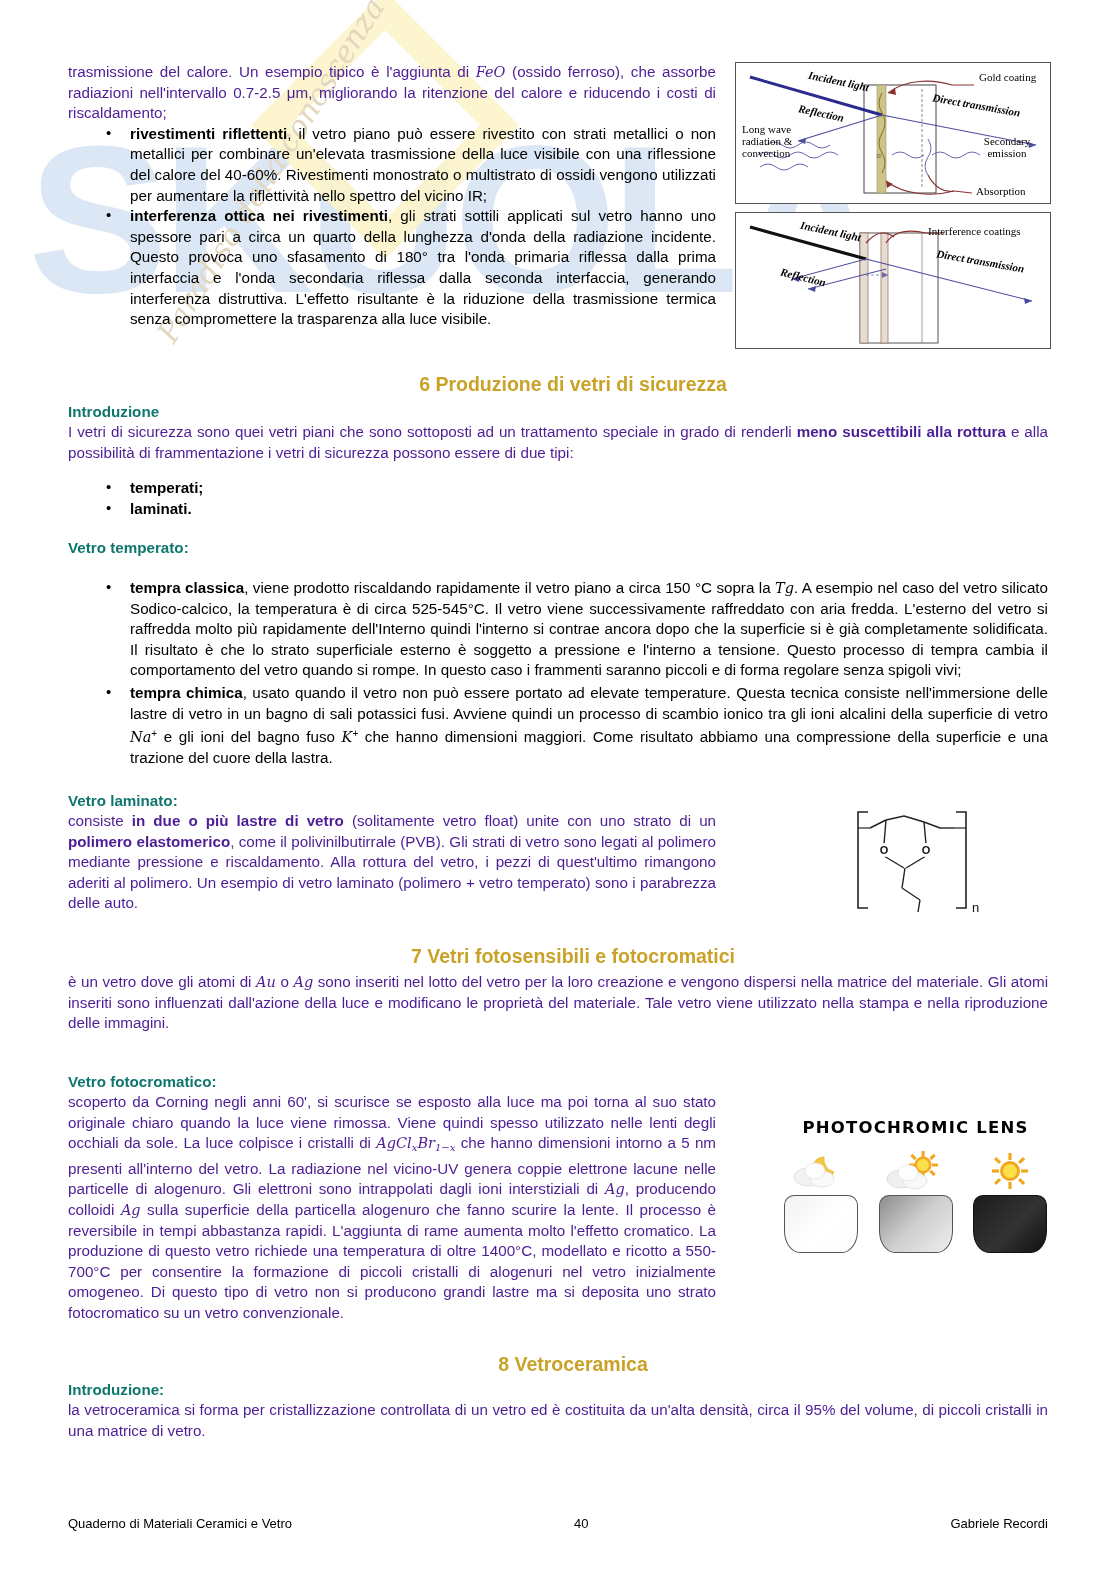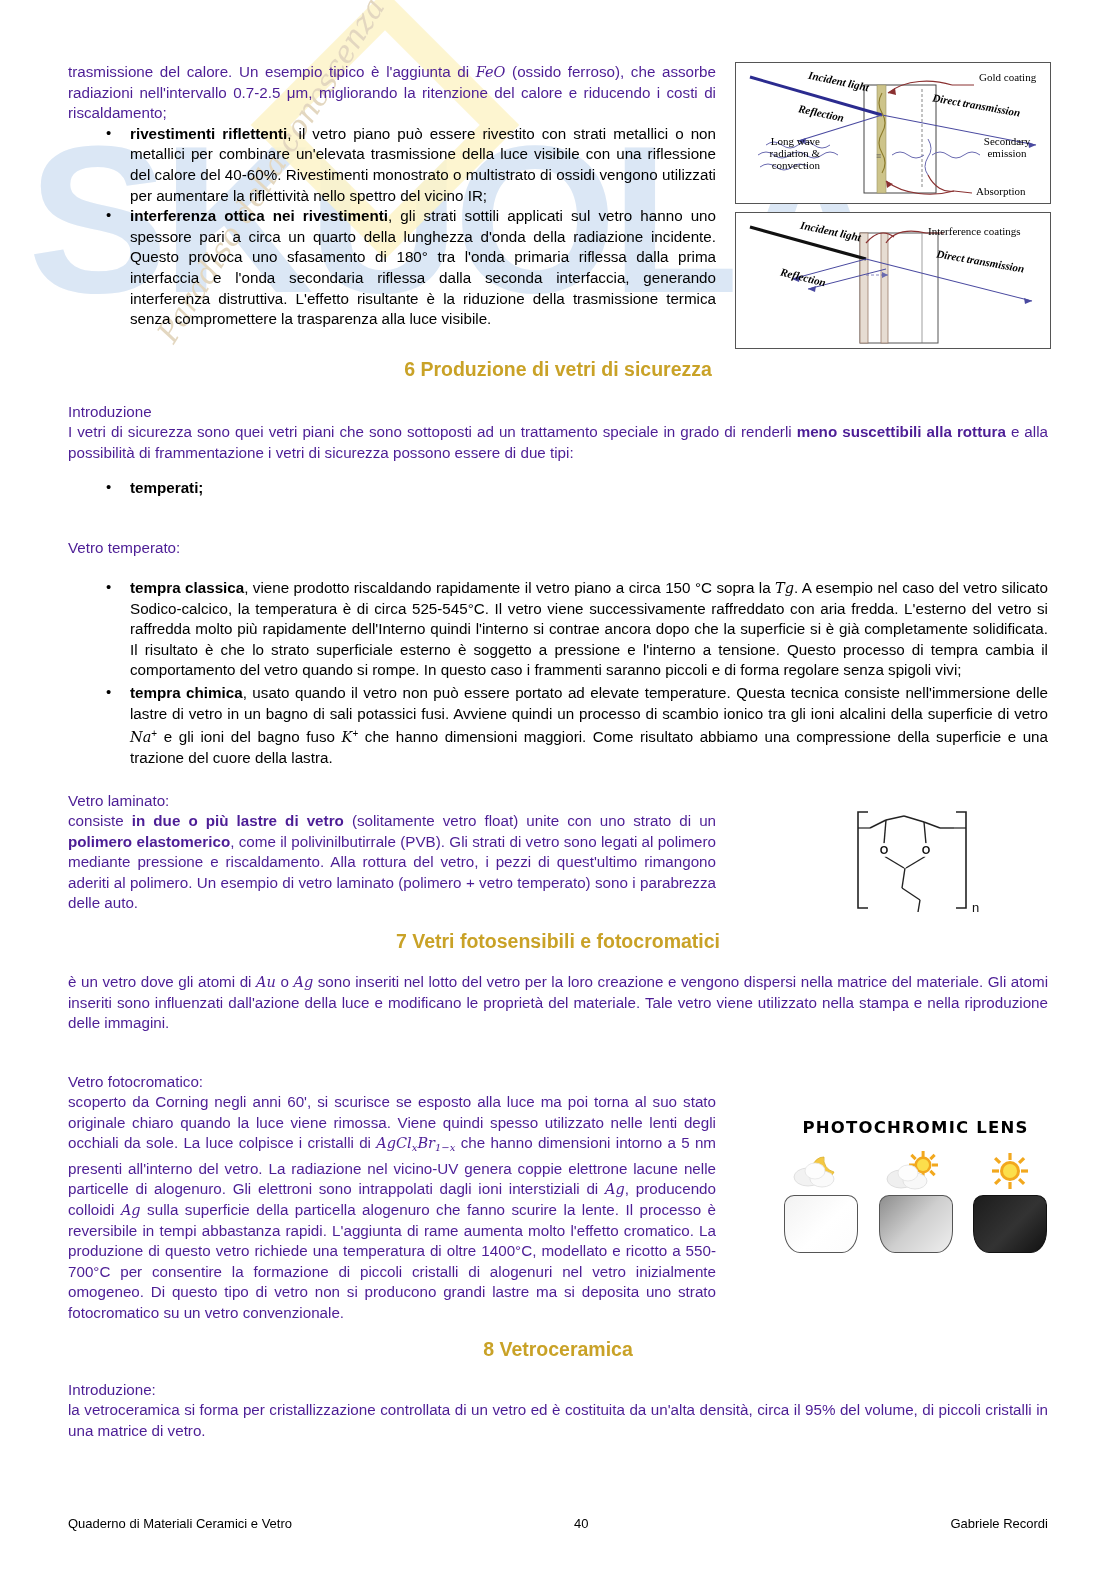--- a/index.html
+++ b/index.html
@@ -77,25 +77,25 @@
   b{font-weight:bold;}
   .mathit{font-family:"DejaVu Serif", serif;font-style:italic;font-size:14.5px;}
   .mathsub{font-size:10px;vertical-align:-3px;font-family:"DejaVu Serif",serif;font-style:italic;}
   .mathsup{font-size:10px;vertical-align:5px;}
 
   h2.sect{
     text-align:center;
     font-size:19.5px;
     font-weight:bold;
     color:#C9A227;
-    margin:0;
+    margin:15px;
   }
   .redhead{
-    color:#4c1d95;
-    font-weight:normal;
+    color:#0f766e;
+    font-weight:bold;
     font-size:15.2px;
     line-height:20px;
   }
   .topleft{position:absolute;left:68px;top:62px;width:648px;}
   .topright{position:absolute;left:735px;top:62px;width:316px;}
 
   .fig{
     border:1px solid #555;
     background:#fff;
     position:relative;
@@ -215,21 +215,21 @@
         <path d="M192 76 q6 10 0 18 q-6 10 0 18" fill="none" stroke="#6a6ab0" stroke-width="1"></path>
 
         <path d="M156 92 q8 -6 16 0 q8 6 16 0" fill="none" stroke="#6a6ab0" stroke-width="1"></path>
         <text x="140" y="96" font-family="Liberation Serif, serif" font-size="9" fill="#555">≡</text>
       </svg>
       <span class="figcap it" style="left:72px;top:12px;transform:rotate(12deg);">Incident light</span>
       <span class="figcap it" style="left:62px;top:44px;transform:rotate(12deg);">Reflection</span>
       <span class="figcap" style="left:243px;top:8px;">Gold coating</span>
       <span class="figcap it" style="left:196px;top:36px;transform:rotate(10deg);">Direct transmission</span>
       <span class="figcap" style="left:238px;top:72px;white-space:normal;width:66px;text-align:center;">Secondary emission</span>
-      <span class="figcap" style="left:6px;top:72px;white-space:normal;width:78px;text-align:right;">Long wave radiation &amp; convection</span>
+      <span class="figcap" style="left:6px;top:60px;white-space:normal;width:78px;">Long wave radiation &amp; convection</span>
       <span class="figcap" style="left:240px;top:122px;">Absorption</span>
     </div>
 
     <div class="fig fig2">
       <svg width="314" height="133" viewBox="0 0 314 133">
         <rect x="124" y="20" width="78" height="110" fill="#fff" stroke="#555" stroke-width="1"></rect>
         <rect x="124" y="20" width="8" height="110" fill="#e6dcd2" stroke="#9a7a6a" stroke-width="0.8"></rect>
         <rect x="145" y="20" width="7" height="110" fill="#e6dcd2" stroke="#9a7a6a" stroke-width="0.8"></rect>
         <line x1="186" y1="20" x2="186" y2="130" stroke="#777" stroke-width="0.7"></line>
 
@@ -260,20 +260,21 @@
 
   <div class="abs" style="left:68px;top:402px;width:980px;">
     <div class="redhead">Introduzione</div>
     <p class="para">
       <span>I vetri di sicurezza sono quei vetri piani che sono sottoposti ad un trattamento speciale in grado di renderli </span><b>meno suscettibili alla rottura</b><span> e alla possibilità di frammentazione i vetri di sicurezza possono essere di due tipi:</span>
     </p>
   </div>
 
   <ul class="bullets abs" style="left:68px;top:478px;width:640px;">
     <li><b>temperati;</b></li>
+    <li><b>laminati.</b></li>
   </ul>
 
   <div class="redhead abs" style="left:68px;top:538px;">Vetro temperato:</div>
 
   <ul class="bullets abs" style="left:68px;top:578px;width:980px;">
     <li>
       <b>tempra classica</b><span>, viene prodotto riscaldando rapidamente il vetro piano a circa 150 °C sopra la </span><span class="mathit">Tg</span><span>. A esempio nel caso del vetro silicato Sodico-calcico, la temperatura è di circa 525-545°C. Il vetro viene successivamente raffreddato con aria fredda. L'esterno del vetro si raffredda molto più rapidamente dell'Interno quindi l'interno si contrae ancora dopo che la superficie si è già completamente solidificata. Il risultato è che lo strato superficiale esterno è soggetto a pressione e l'interno a tensione. Questo processo di tempra cambia il comportamento del vetro quando si rompe. In questo caso i frammenti saranno piccoli e di forma regolare senza spigoli vivi;</span>
     </li>
     <li style="margin-top:2px;">
       <b>tempra chimica</b><span>, usato quando il vetro non può essere portato ad elevate temperature. Questa tecnica consiste nell'immersione delle lastre di vetro in un bagno di sali potassici fusi. Avviene quindi un processo di scambio ionico tra gli ioni alcalini della superficie di vetro </span><span class="mathit">Na</span><span class="mathsup">+</span><span> e gli ioni del bagno fuso </span><span class="mathit">K</span><span class="mathsup">+</span><span> che hanno dimensioni maggiori. Come risultato abbiamo una compressione della superficie e una trazione del cuore della lastra.</span>

